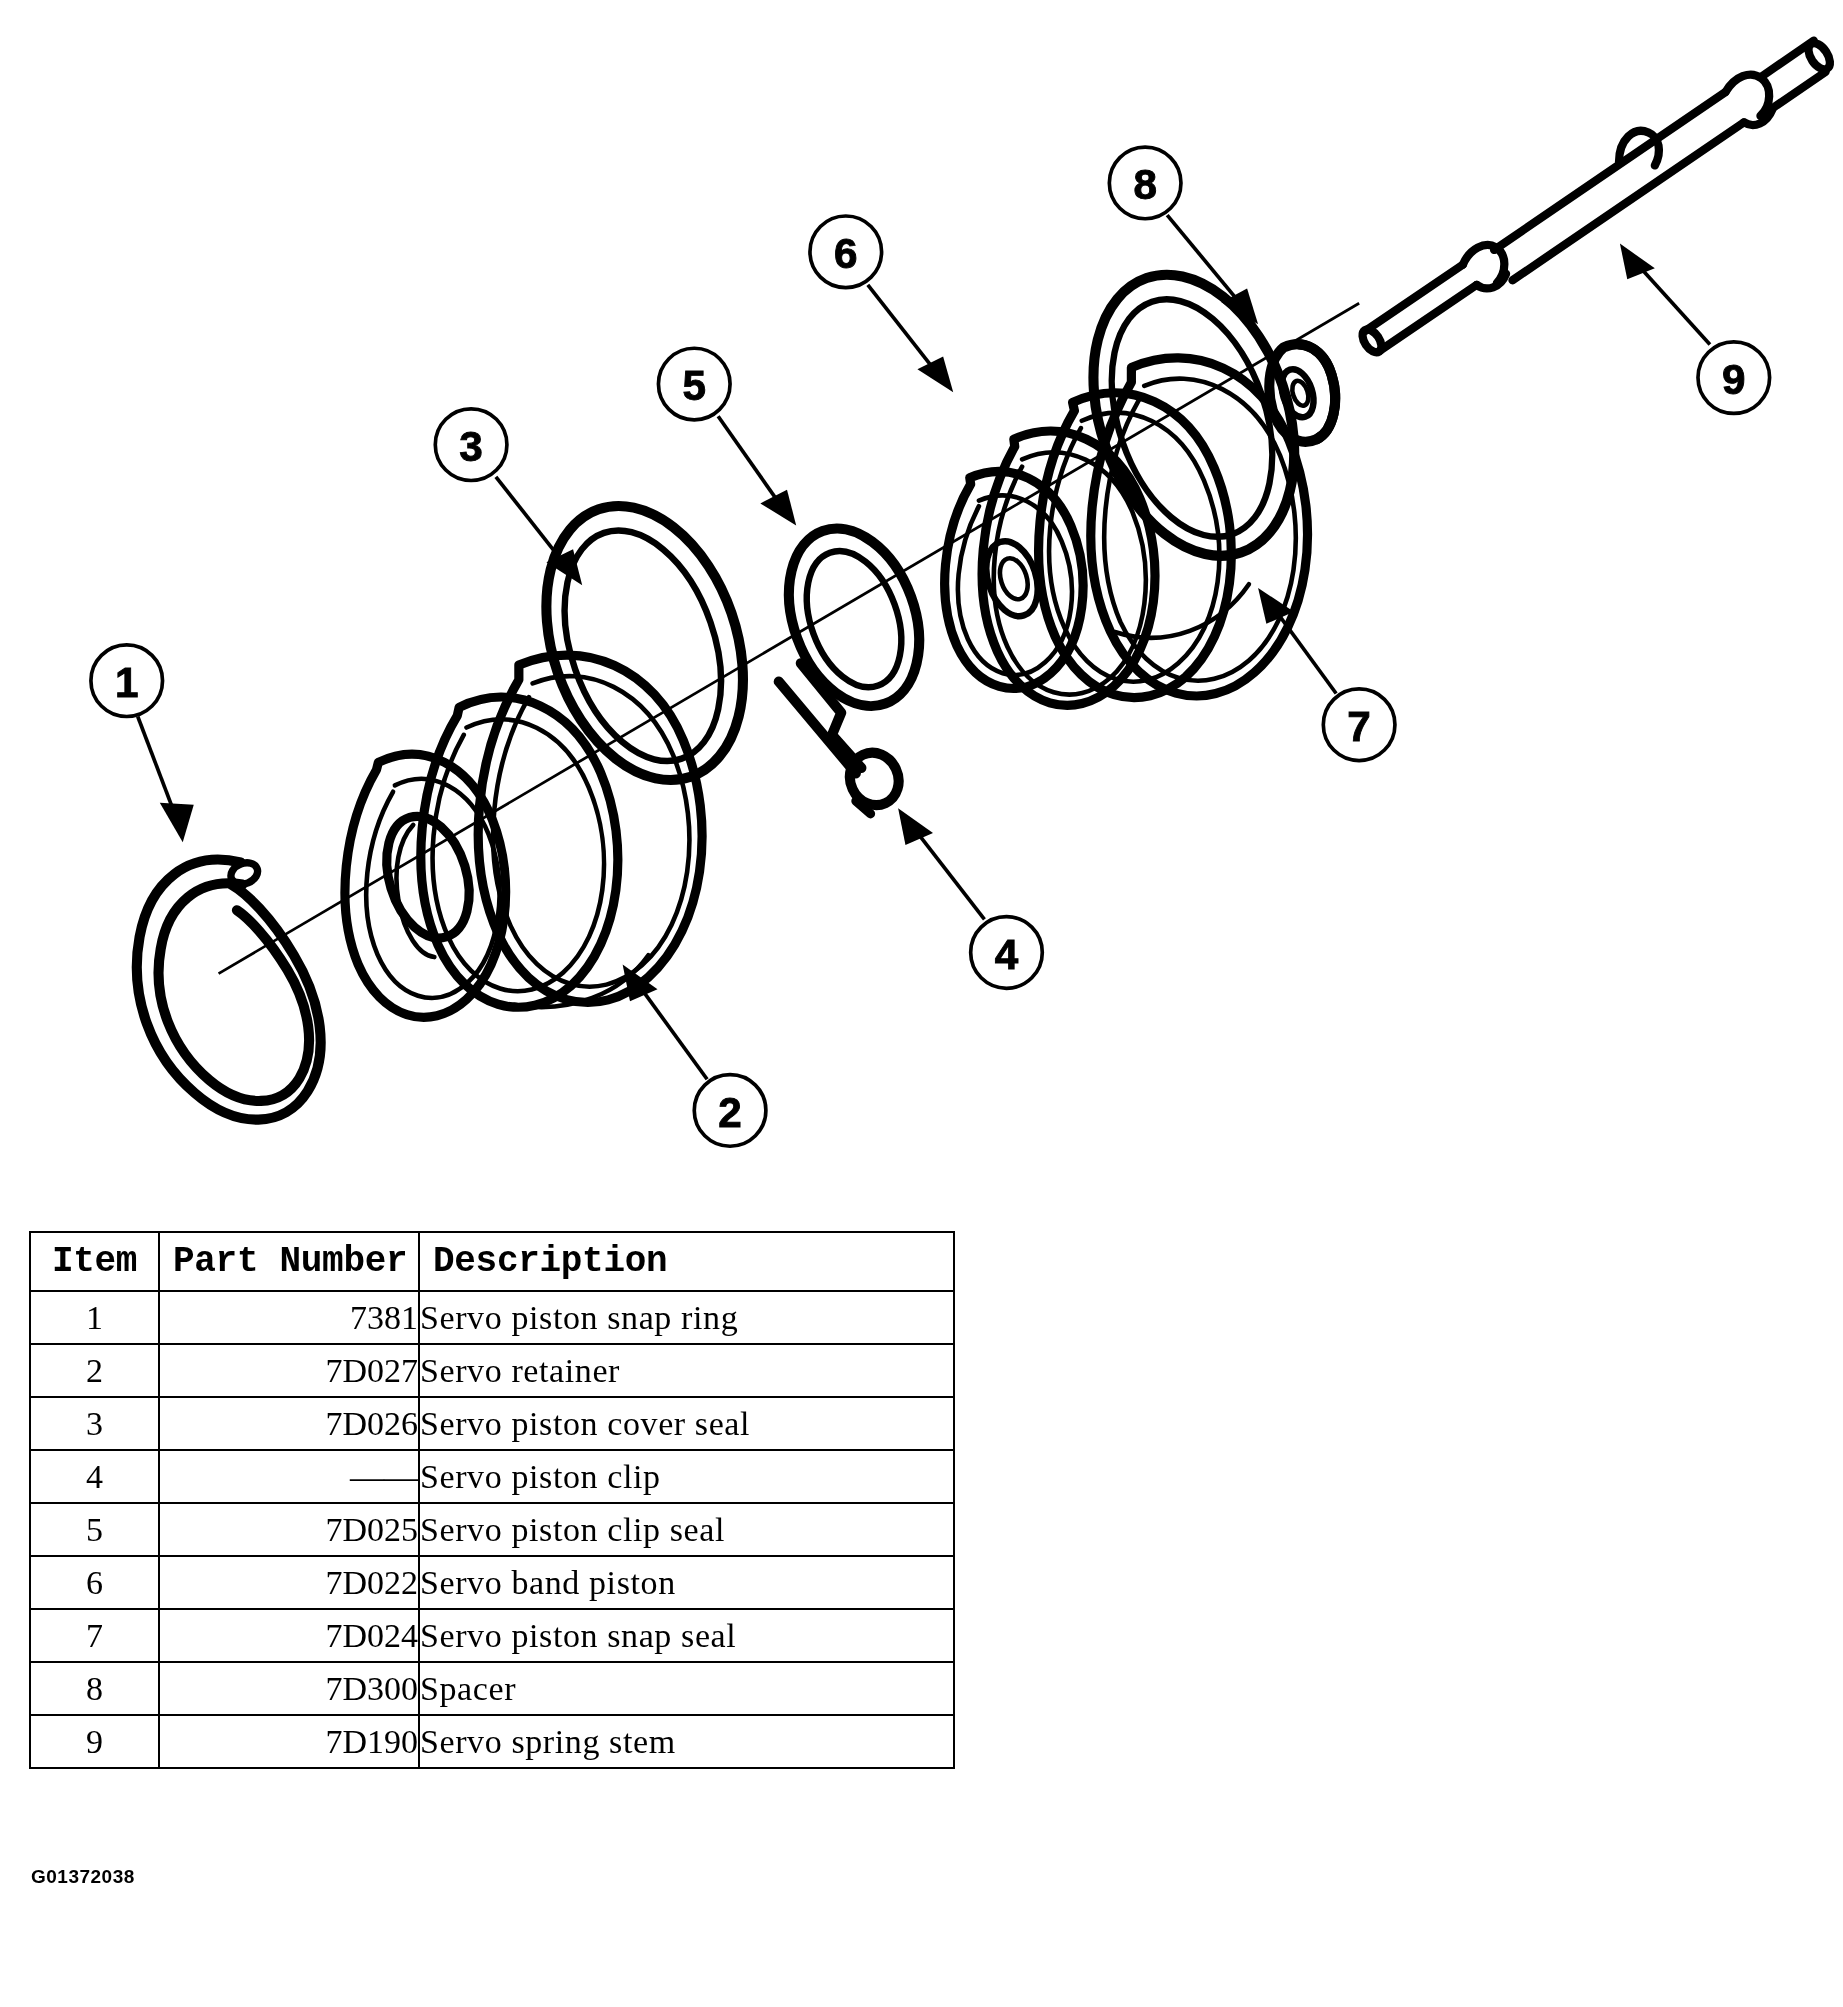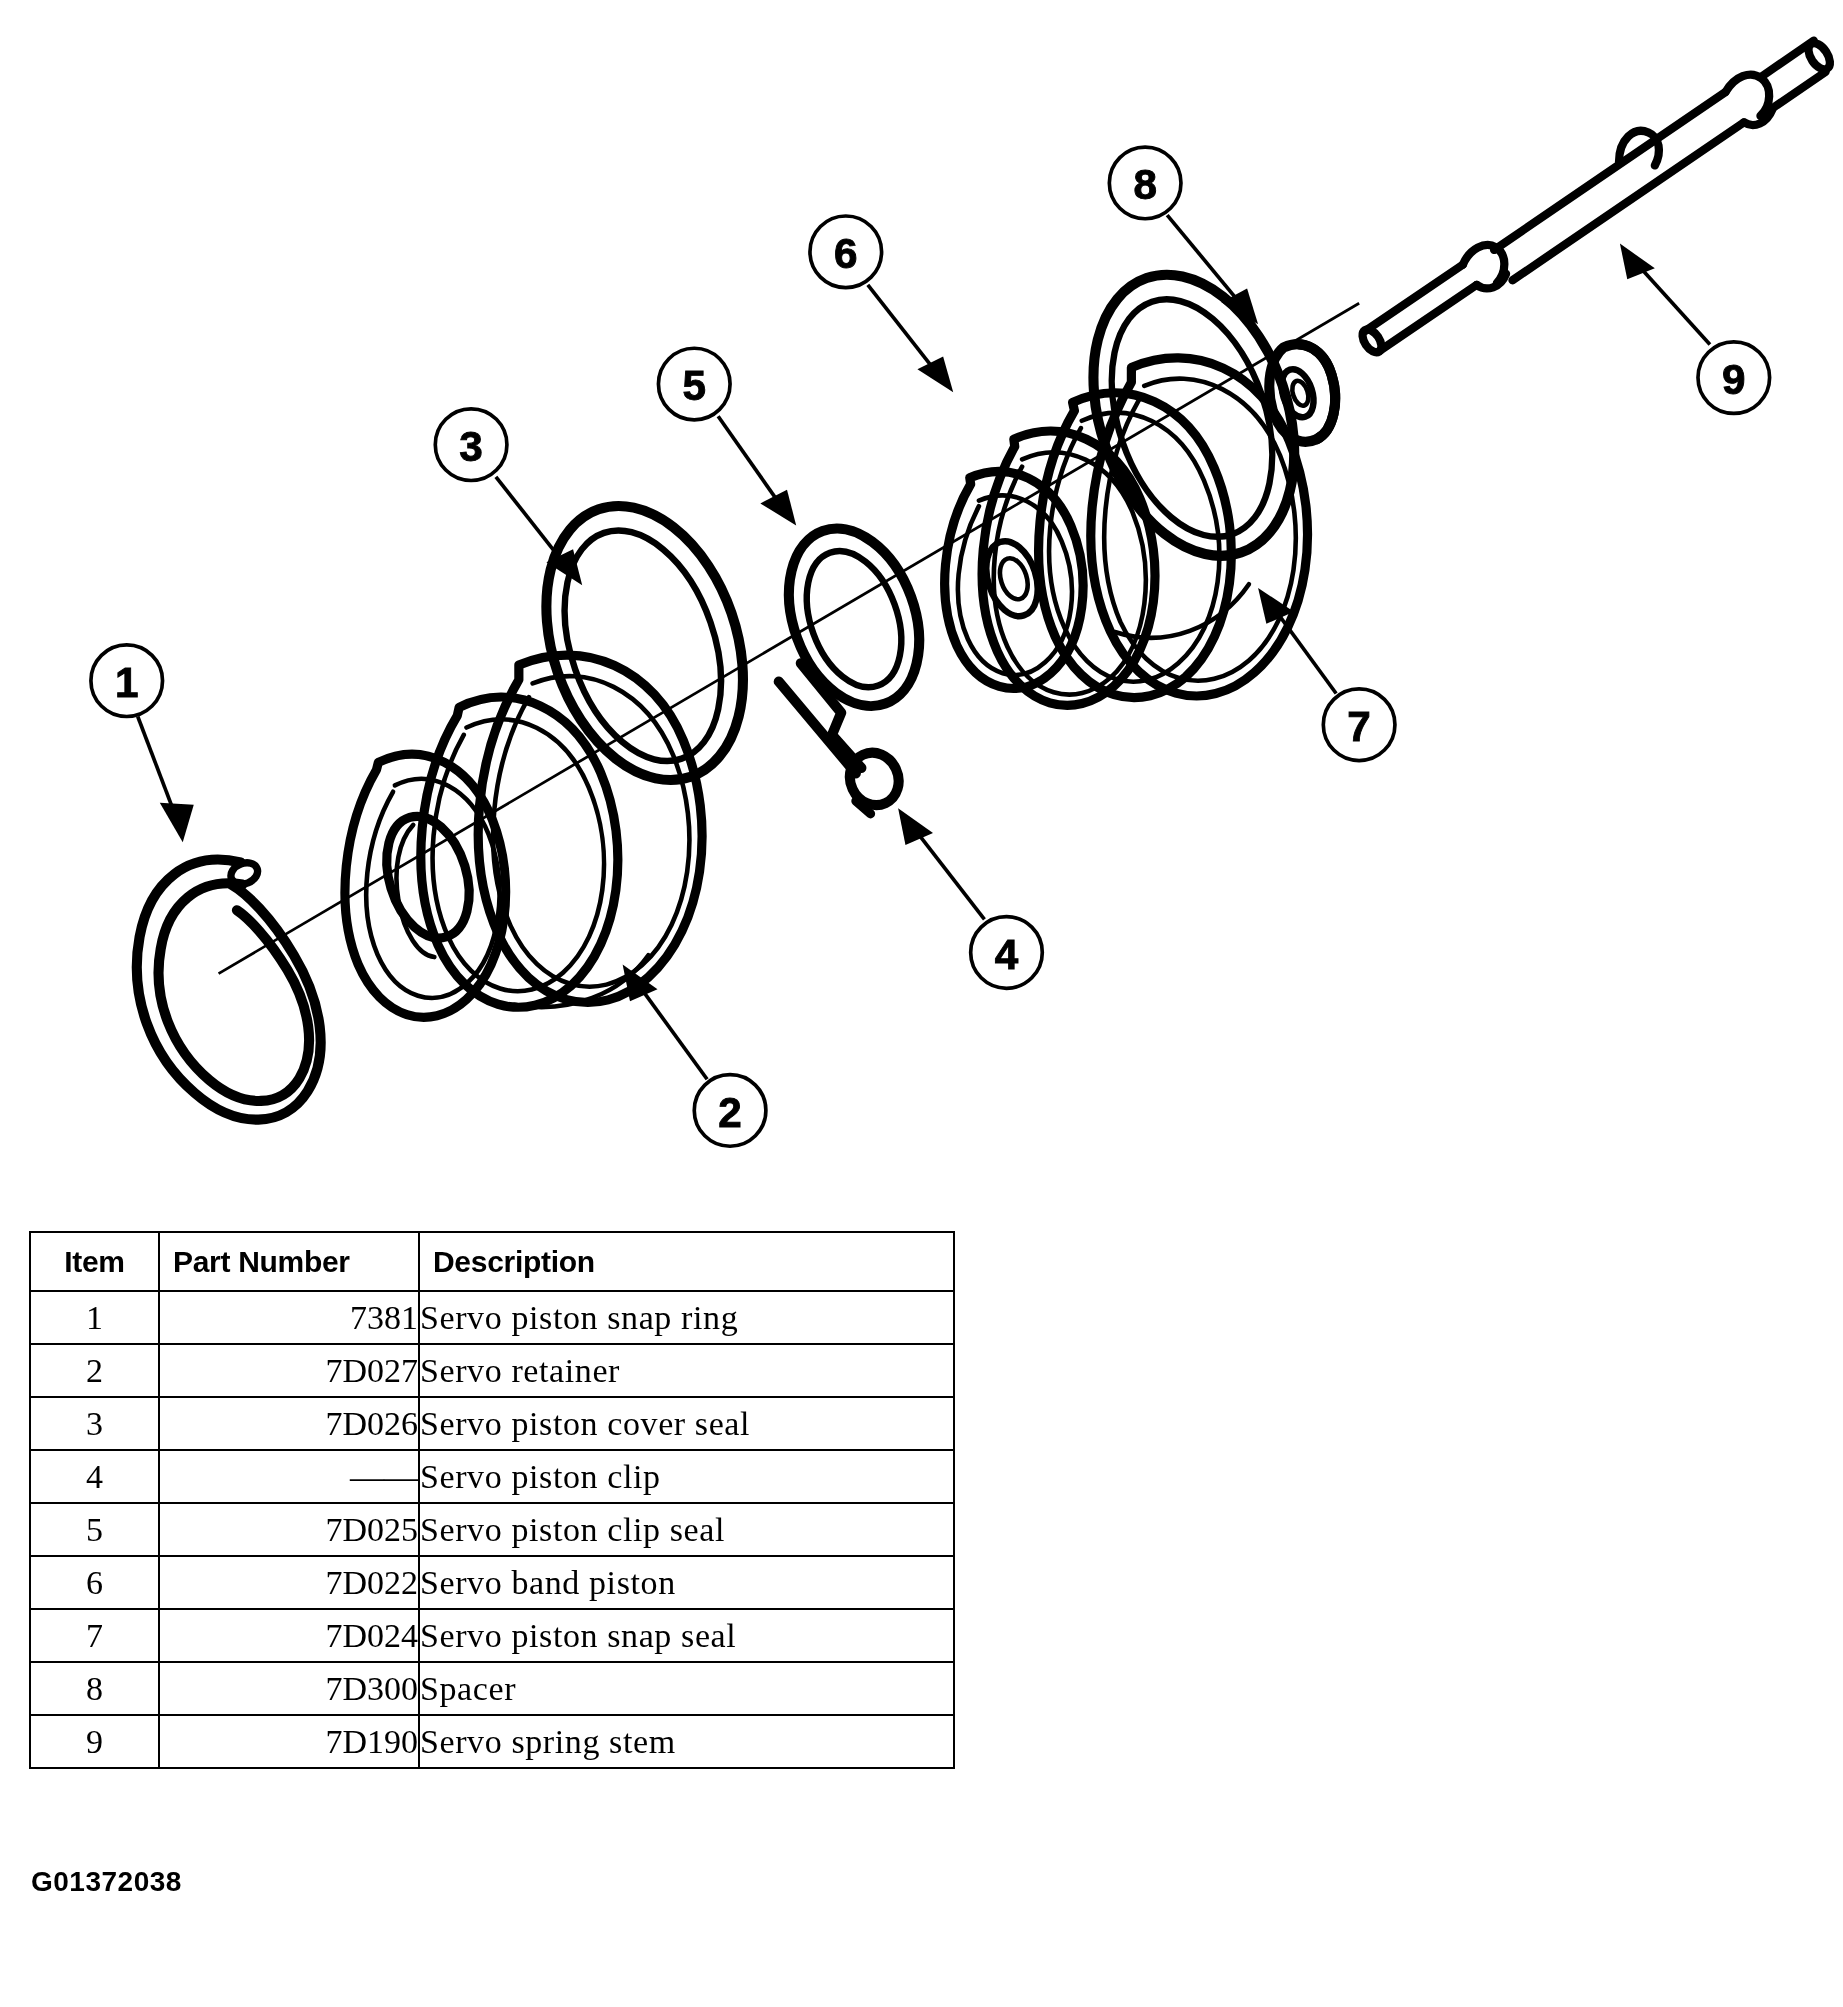--- a/index.html
+++ b/index.html
@@ -50,23 +50,23 @@
     background: #fff;
   }
   table.parts-table th,
   table.parts-table td {
     border: 2.8px solid #000;
     padding: 0;
     height: 51px;
     vertical-align: middle;
   }
   table.parts-table th {
-    font-family: Liberation Sans, sans-serif;
+    font-family: Liberation Mono, monospace;
     font-weight: bold;
-    font-size: 30px;
+    font-size: 36px;
     text-align: left;
     padding-left: 13px;
     height: 57px;
     letter-spacing: -0.3px;
   }
   table.parts-table th.col-item { text-align: center; padding-left: 0; }
   col.c-item { width: 129px; }
   col.c-part { width: 260px; }
   col.c-desc { width: 535px; }
   table.parts-table td {
@@ -84,21 +84,21 @@
     padding-left: 16.5px;
     letter-spacing: 0.6px;
     margin-left: 28px;
   }
   #figure-id {
     position: absolute;
     left: 31px;
     top: 1866px;
     font-family: "Liberation Sans", sans-serif;
     font-weight: bold;
-    font-size: 28px;
+    font-size: 19px;
     letter-spacing: 0.5px;
     color: #000;
   }
 </style>
 </head>
 <body>
 
 <div id="figure-root">
 
   <svg id="exploded-diagram" viewBox="0 0 2008 1290">

